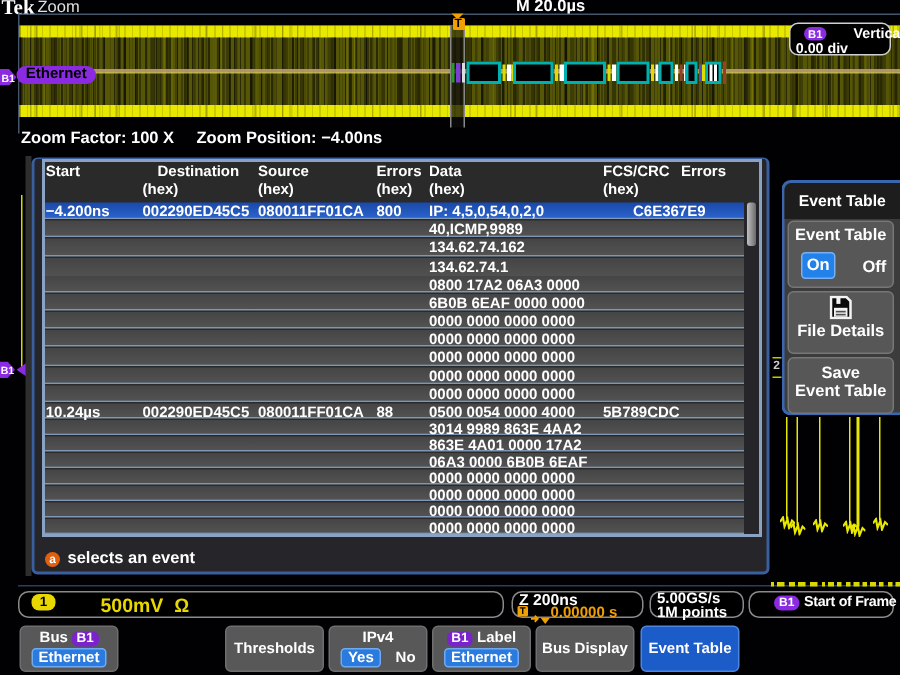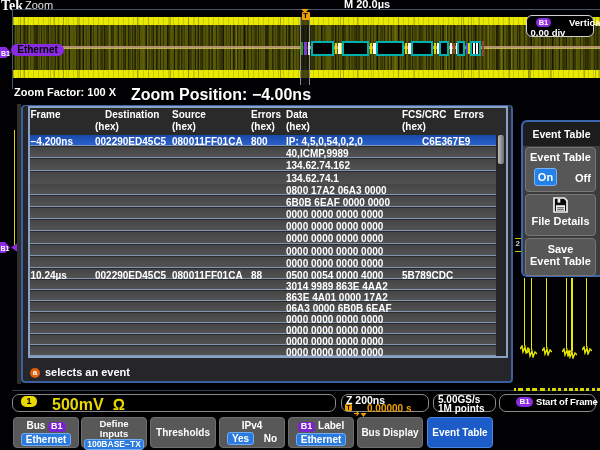--- a/index.html
+++ b/index.html
@@ -160,21 +160,21 @@
 </div>
 <div class="abs" style="left:11px;top:43.5px;width:53px;height:12px;background:#8a2be2;border-radius:6px;color:#000;font-size:10px;font-weight:bold;text-align:center;line-height:12px">Ethernet</div>
 
 <div class="abs" style="left:526px;top:15px;width:68px;height:22px;background:#000;border:1.5px solid #d0d0d0;border-radius:6px;font-size:9.5px">
   <span class="abs" style="left:9px;top:1.5px;width:15px;height:9px;background:#8a2be2;border-radius:5px;color:#fff;font-size:7.5px;text-align:center;line-height:9px">B1</span>
   <span class="abs" style="left:42px;top:1px">Vertical</span>
   <span class="abs" style="left:3.5px;top:10.5px">0.00 div</span>
 </div>
 
 <div class="abs" style="left:14px;top:86px;font-size:11px">Zoom Factor: 100 X</div>
-<div class="abs" style="left:131px;top:86px;font-size:16px">Zoom Position: −4.00ns</div>
+<div class="abs" style="left:131px;top:86px;font-size:11px">Zoom Position: −4.00ns</div>
 
 <div class="abs" style="left:12px;top:390px;width:588px;height:1px;background:#2e3e56"></div>
 
 <div class="abs" style="left:13.5px;top:130px;width:1.6px;height:115px;background:#d8d800"></div>
 <div class="abs" style="left:0px;top:239px;width:10px;height:11px">
   <svg width="10" height="11">
         <path d="M0 0 H5 L10 5.5 L5 11 H0 Z" fill="#8a2be2"></path>
   <text x="0.5" y="8.5" font-size="7" font-weight="bold" fill="#fff" font-family="Liberation Sans">B1</text>
       </svg>
 </div>
@@ -183,21 +183,21 @@
         <path d="M8 0 V11 L0 5.5 Z" fill="#8a2be2"></path>
       </svg>
 </div>
 
 <div class="abs" style="left:16.5px;top:104px;width:4px;height:280px;background:#2e2e2e"></div>
 <div class="abs" style="left:20.5px;top:104.5px;width:492px;height:278.5px;background:#26262a;border:2.5px solid #3a5f9e;border-top-width:1.5px;border-radius:4px"></div>
 
 <div class="abs" style="left:28px;top:105.8px;width:479.5px;height:252.2px;border:2px solid #8aa2c4;background:#2a2a2a"></div>
 
 <div class="abs" style="left:0;top:0;width:600px;height:0px;font-size:10px">
-  <span class="c" style="left:30.5px;top:109px">Frame</span>
+  <span class="c" style="left:30.5px;top:109px">Start</span>
   <span class="c" style="left:105px;top:109px">Destination</span>
       <span class="c" style="left:95px;top:121px">(hex)</span>
   <span class="c" style="left:172px;top:109px">Source</span>
       <span class="c" style="left:172px;top:121px">(hex)</span>
   <span class="c" style="left:251px;top:109px">Errors</span>
       <span class="c" style="left:251px;top:121px">(hex)</span>
   <span class="c" style="left:286px;top:109px">Data</span>
       <span class="c" style="left:286px;top:121px">(hex)</span>
   <span class="c" style="left:402px;top:109px">FCS/CRC</span>
       <span class="c" style="left:402px;top:121px">(hex)</span>
@@ -338,21 +338,21 @@
     <div style="position:absolute;left:564px;top:388px;width:3px;height:2.5px;background:#d8d800"></div>
     <div style="position:absolute;left:569px;top:388px;width:4px;height:2.5px;background:#d8d800"></div>
     <div style="position:absolute;left:575px;top:388px;width:3px;height:2.5px;background:#d8d800"></div>
     <div style="position:absolute;left:580px;top:388px;width:4px;height:2.5px;background:#d8d800"></div>
     <div style="position:absolute;left:586px;top:388px;width:3px;height:2.5px;background:#d8d800"></div>
     <div style="position:absolute;left:592px;top:388px;width:3px;height:2.5px;background:#d8d800"></div>
     <div style="position:absolute;left:597px;top:388px;width:5px;height:2.5px;background:#d8d800"></div>
 
 <div class="sbox" style="left:12px;width:324px"></div>
 <span class="abs" style="left:21px;top:396px;width:16px;height:10.5px;background:#e8d800;border-radius:5px;color:#000;font-size:9px;text-align:center;line-height:10.5px">1</span>
-<span class="abs" style="left:52px;top:395.5px;font-size:16px;color:#e8d800">500mV&nbsp; Ω</span>
+<span class="abs" style="left:67px;top:395.5px;font-size:13px;color:#e8d800">500mV&nbsp; Ω</span>
 
 <div class="sbox" style="left:341px;width:88px"></div>
 <span class="abs" style="left:346px;top:393.5px;font-size:10.5px">Z 200ns</span>
 <span class="abs" style="left:345px;top:403.5px;width:7px;height:7px;background:#f0a000;border-radius:1px;color:#000;font-size:6.5px;line-height:7px;text-align:center">T</span>
 <span class="abs" style="left:353.5px;top:403px;width:6px;height:6px;color:#f0a000"><svg width="6" height="7">
         <path d="M0 3.5 H4 M2.5 1.5 L4.5 3.5 L2.5 5.5" stroke="#f0a000" stroke-width="1.2" fill="none"></path>
       </svg></span>
 <span class="abs" style="left:359.5px;top:403.5px;width:7px;height:6px"><svg width="7" height="6">
         <path d="M0.5 1 H6.5 L3.5 5 Z" fill="#f0a000"></path>
       </svg></span>
@@ -363,24 +363,20 @@
 <span class="abs" style="left:438px;top:402.5px;font-size:10px">1M points</span>
 
 <div class="sbox" style="left:499px;width:97px"></div>
 <span class="abs" style="left:516px;top:396.5px;width:17px;height:10px;background:#8a2be2;border-radius:5px;color:#fff;font-size:8px;text-align:center;line-height:10px">B1</span>
 <span class="abs" style="left:536px;top:396px;font-size:9.5px;letter-spacing:-0.2px;white-space:nowrap">Start of Frame</span>
 
 <div class="btn" style="left:13px">
   <div style="margin-top:2px">Bus <span class="b1chip" style="font-size:9px">B1</span></div>
   <div style="margin-top:1px"><span class="chip">Ethernet</span></div>
 </div>
-<div class="btn" style="left:81px;font-size:9.5px;line-height:1.05">
-  <div style="margin-top:1px">Define<br>Inputs</div>
-  <div style="margin-top:0.5px"><span class="chip" style="font-size:8.5px;padding:0 2px;border-width:1px">100BASE−TX</span></div>
-</div>
 <div class="btn" style="left:150px;line-height:29px">Thresholds</div>
 <div class="btn" style="left:219px">
   <div style="margin-top:2px">IPv4</div>
   <div style="margin-top:1px"><span class="chip">Yes</span>&nbsp;&nbsp;<span style="padding-left:4px">No</span></div>
 </div>
 <div class="btn" style="left:288px">
   <div style="margin-top:2px"><span class="b1chip" style="font-size:9px">B1</span> Label</div>
   <div style="margin-top:1px"><span class="chip">Ethernet</span></div>
 </div>
 <div class="btn" style="left:357px;line-height:29px">Bus Display</div>

